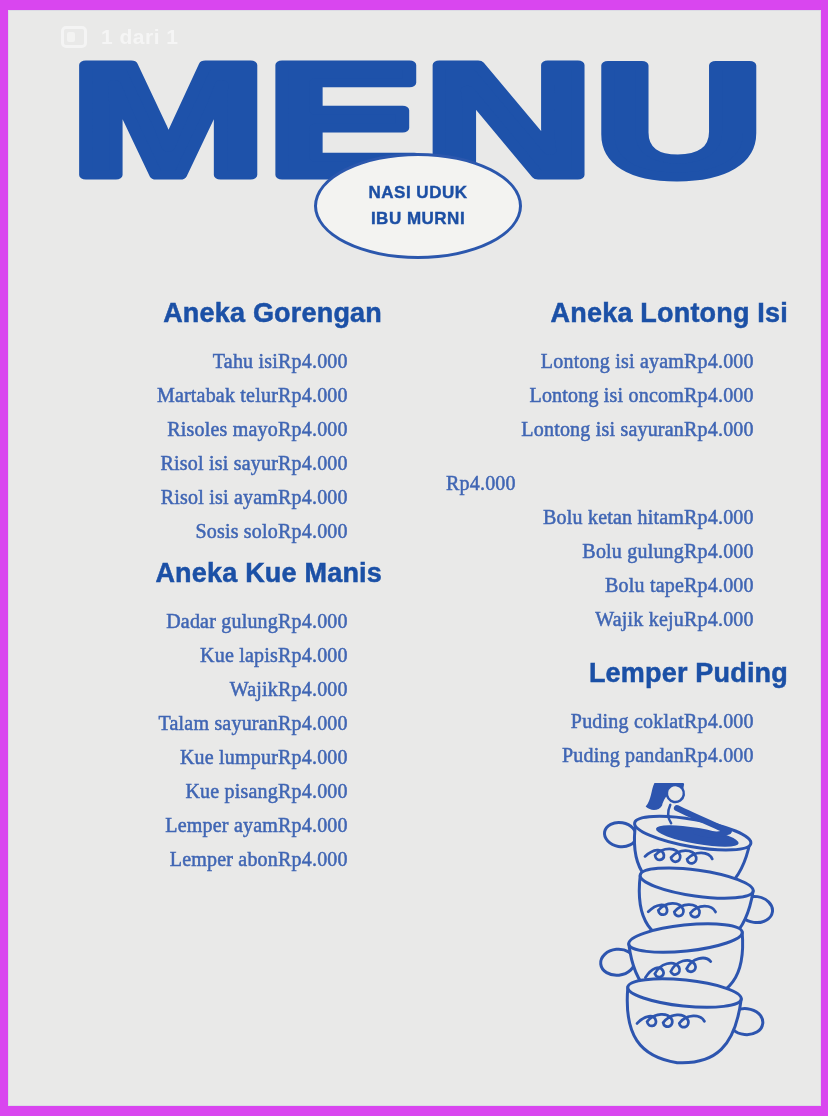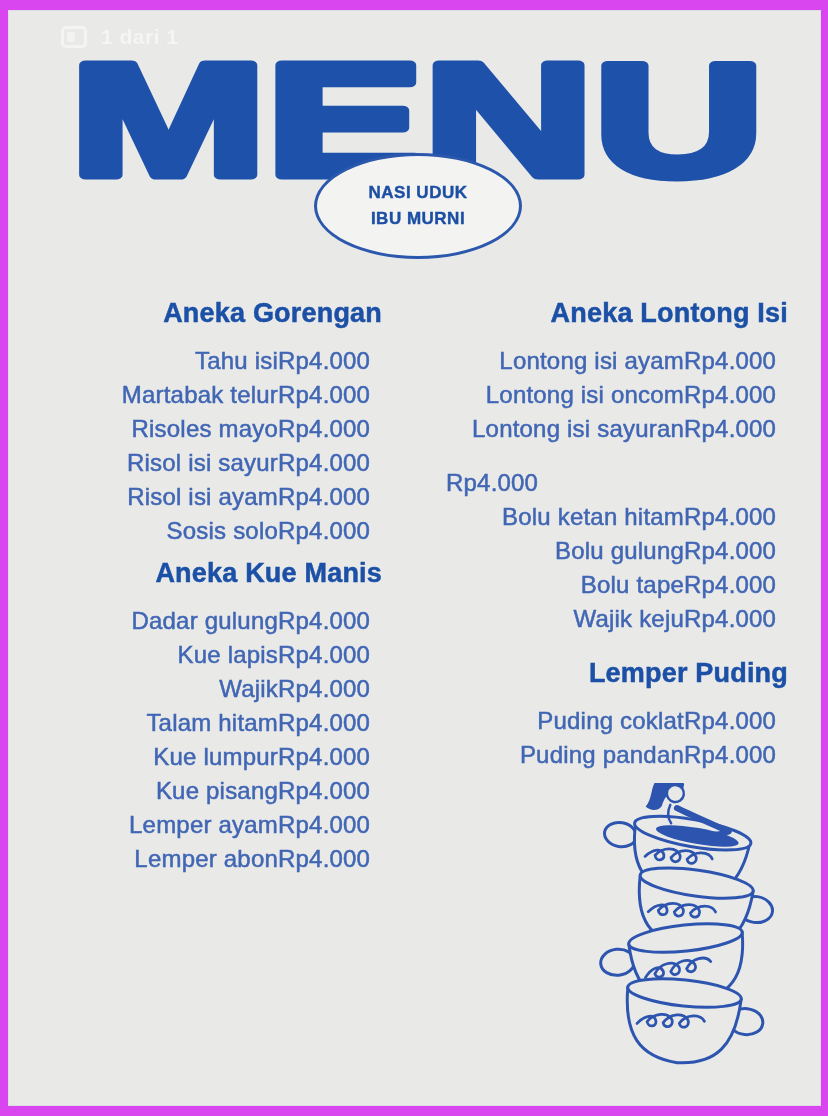--- a/index.html
+++ b/index.html
@@ -25,22 +25,22 @@
   
   .col{position:absolute;top:287px;}
   .col-left{left:51px;width:322px;}
   .col-right{left:437px;width:342px;}
   .section-title{font-size:27px;line-height:30px;font-weight:bold;color:#1b50a6;
     letter-spacing:.2px;-webkit-text-stroke:.5px currentColor;margin:0 0 16px 0;}
   .sec{margin:0;}
   .sec + .sec{margin-top:10px;}
   .col-right .sec + .sec{margin-top:20px;}
   .col-right .sec:last-child{margin-top:22px;}
-  .row{display:flex;line-height:34px;font-size:24px;color:#4066b4;white-space:nowrap;
-    -webkit-text-stroke:.5px currentColor;letter-spacing:.2px;}
+  .row{display:flex;line-height:34px;font-size:20px;color:#4066b4;white-space:nowrap;
+    -webkit-text-stroke:.5px currentColor;letter-spacing:.2px;font-family:Liberation Serif, serif;}
   .col-left .row .item-name{width:218px;flex:none;}
   .col-right .row .item-name{width:238px;flex:none;}
   .item-price{flex:none;}
   
   .illustration{position:absolute;left:567px;top:772px;width:210px;height:300px;z-index:1;}
 </style>
 </head>
 <body>
 
 <div class="viewer-frame">
@@ -97,21 +97,21 @@
         </div>
         <div class="row">
           <span class="item-name">Kue lapis</span>
           <span class="item-price">Rp4.000</span>
         </div>
         <div class="row">
           <span class="item-name">Wajik</span>
           <span class="item-price">Rp4.000</span>
         </div>
         <div class="row">
-          <span class="item-name">Talam hitam</span>
+          <span class="item-name">Talam sayuran</span>
           <span class="item-price">Rp4.000</span>
         </div>
         <div class="row">
           <span class="item-name">Kue lumpur</span>
           <span class="item-price">Rp4.000</span>
         </div>
         <div class="row">
           <span class="item-name">Kue pisang</span>
           <span class="item-price">Rp4.000</span>
         </div>

